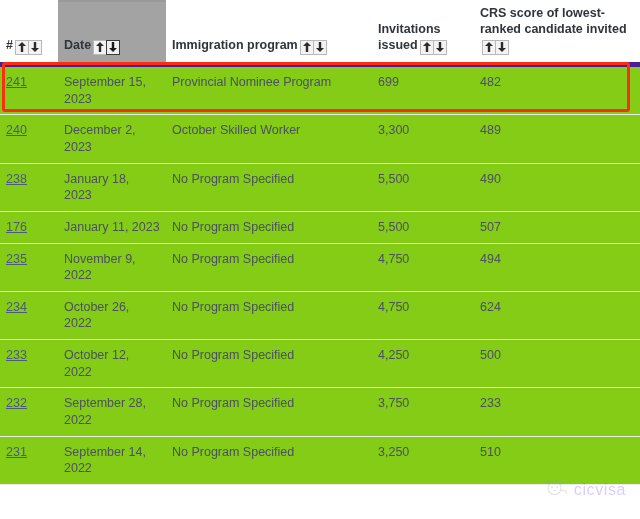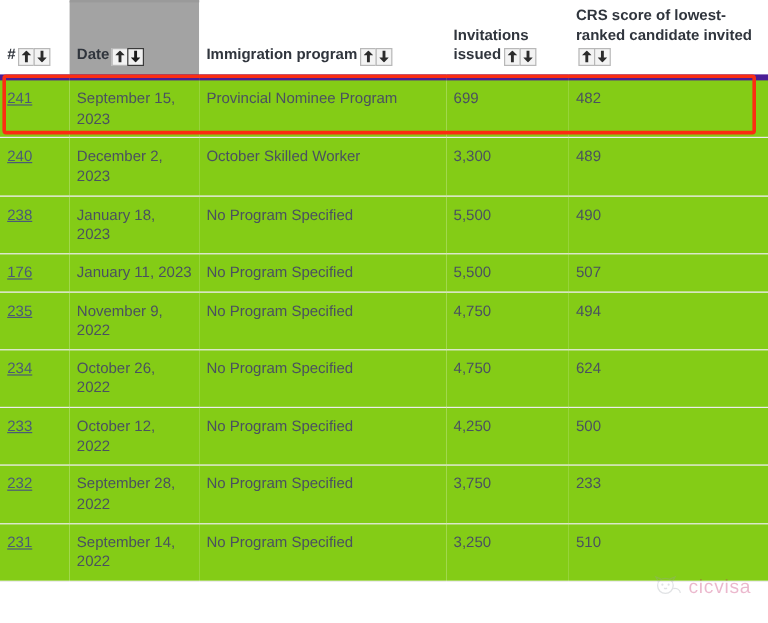--- a/index.html
+++ b/index.html
@@ -123,21 +123,21 @@
     bottom: 18px;
     display: flex;
     align-items: center;
     gap: 5px;
     opacity: 0.30;
     pointer-events: none;
     z-index: 6;
   }
   #watermark .wm-text {
     font-size: 16px;
-    color: #be185d;
+    color: #8b5cf6;
     letter-spacing: 0.6px;
     font-family: "Liberation Sans", sans-serif;
   }
   #watermark svg { display: block; }
 </style>
 </head>
 <body>
 
 <div id="page">
 

